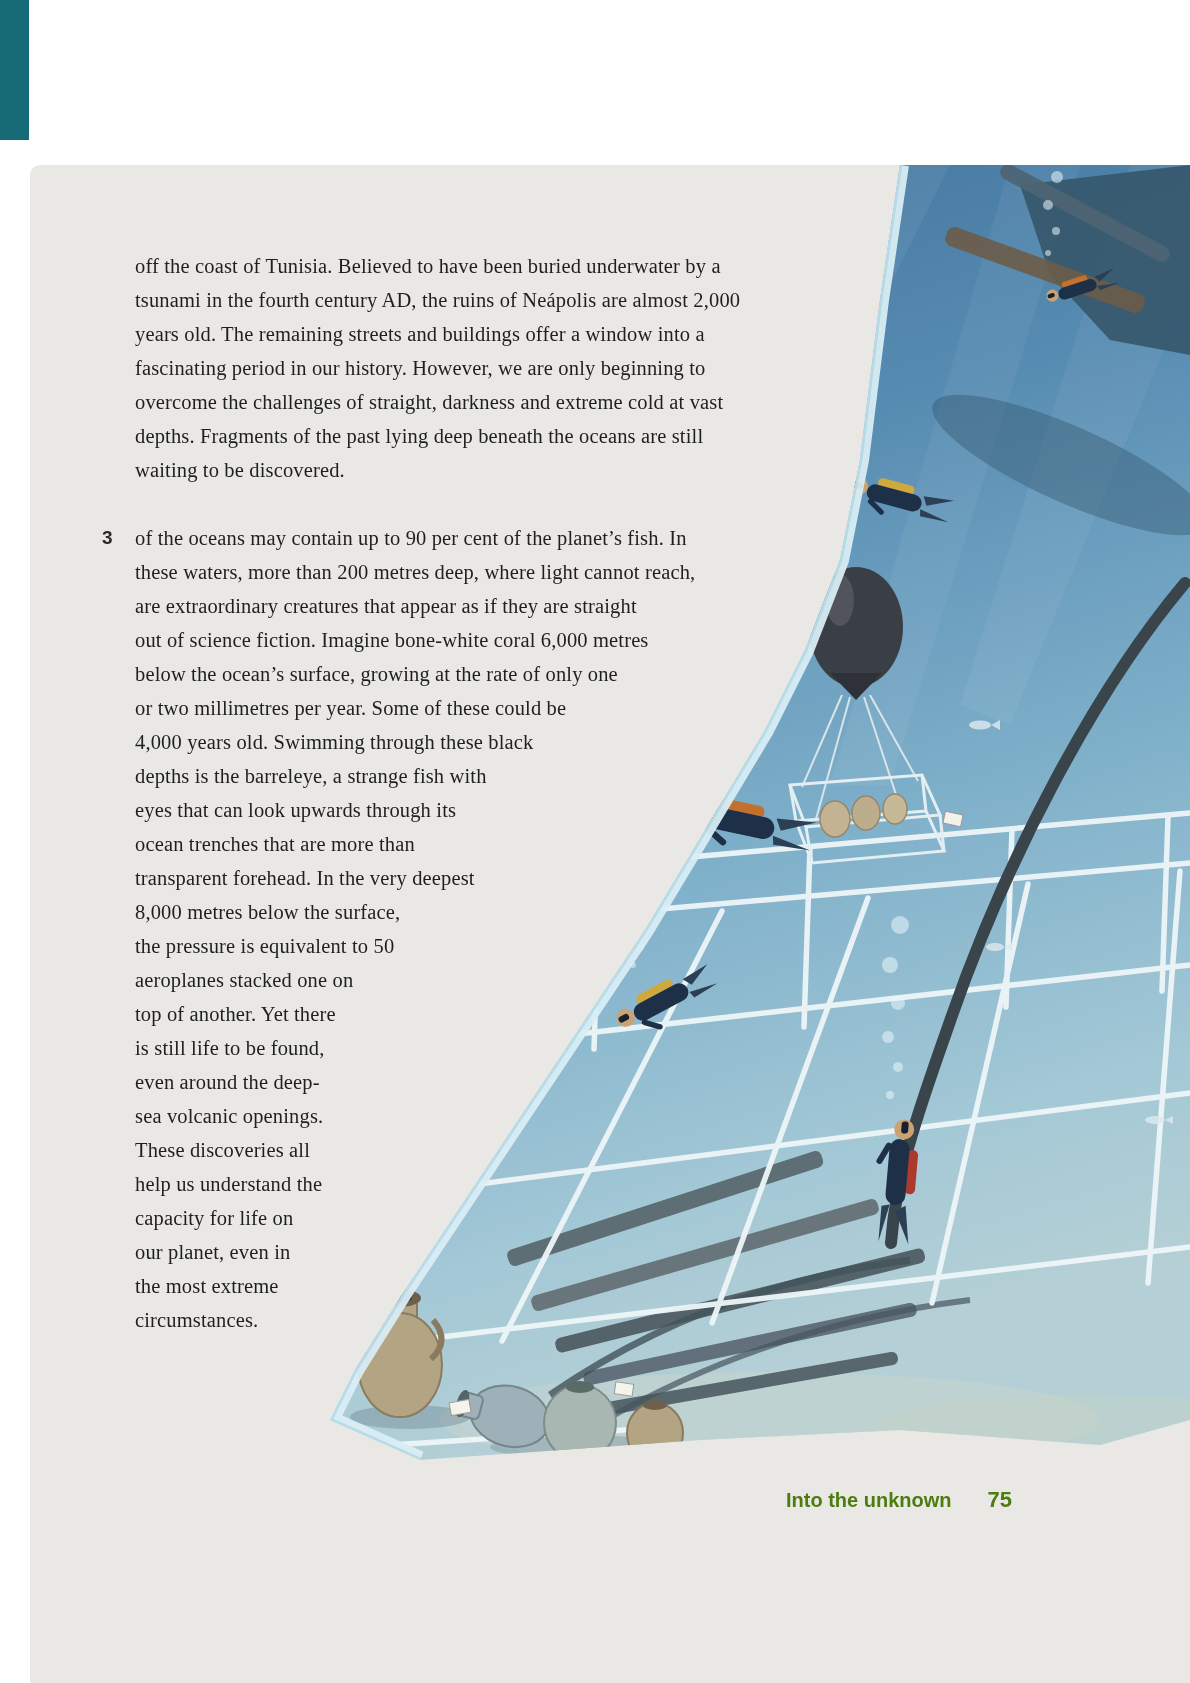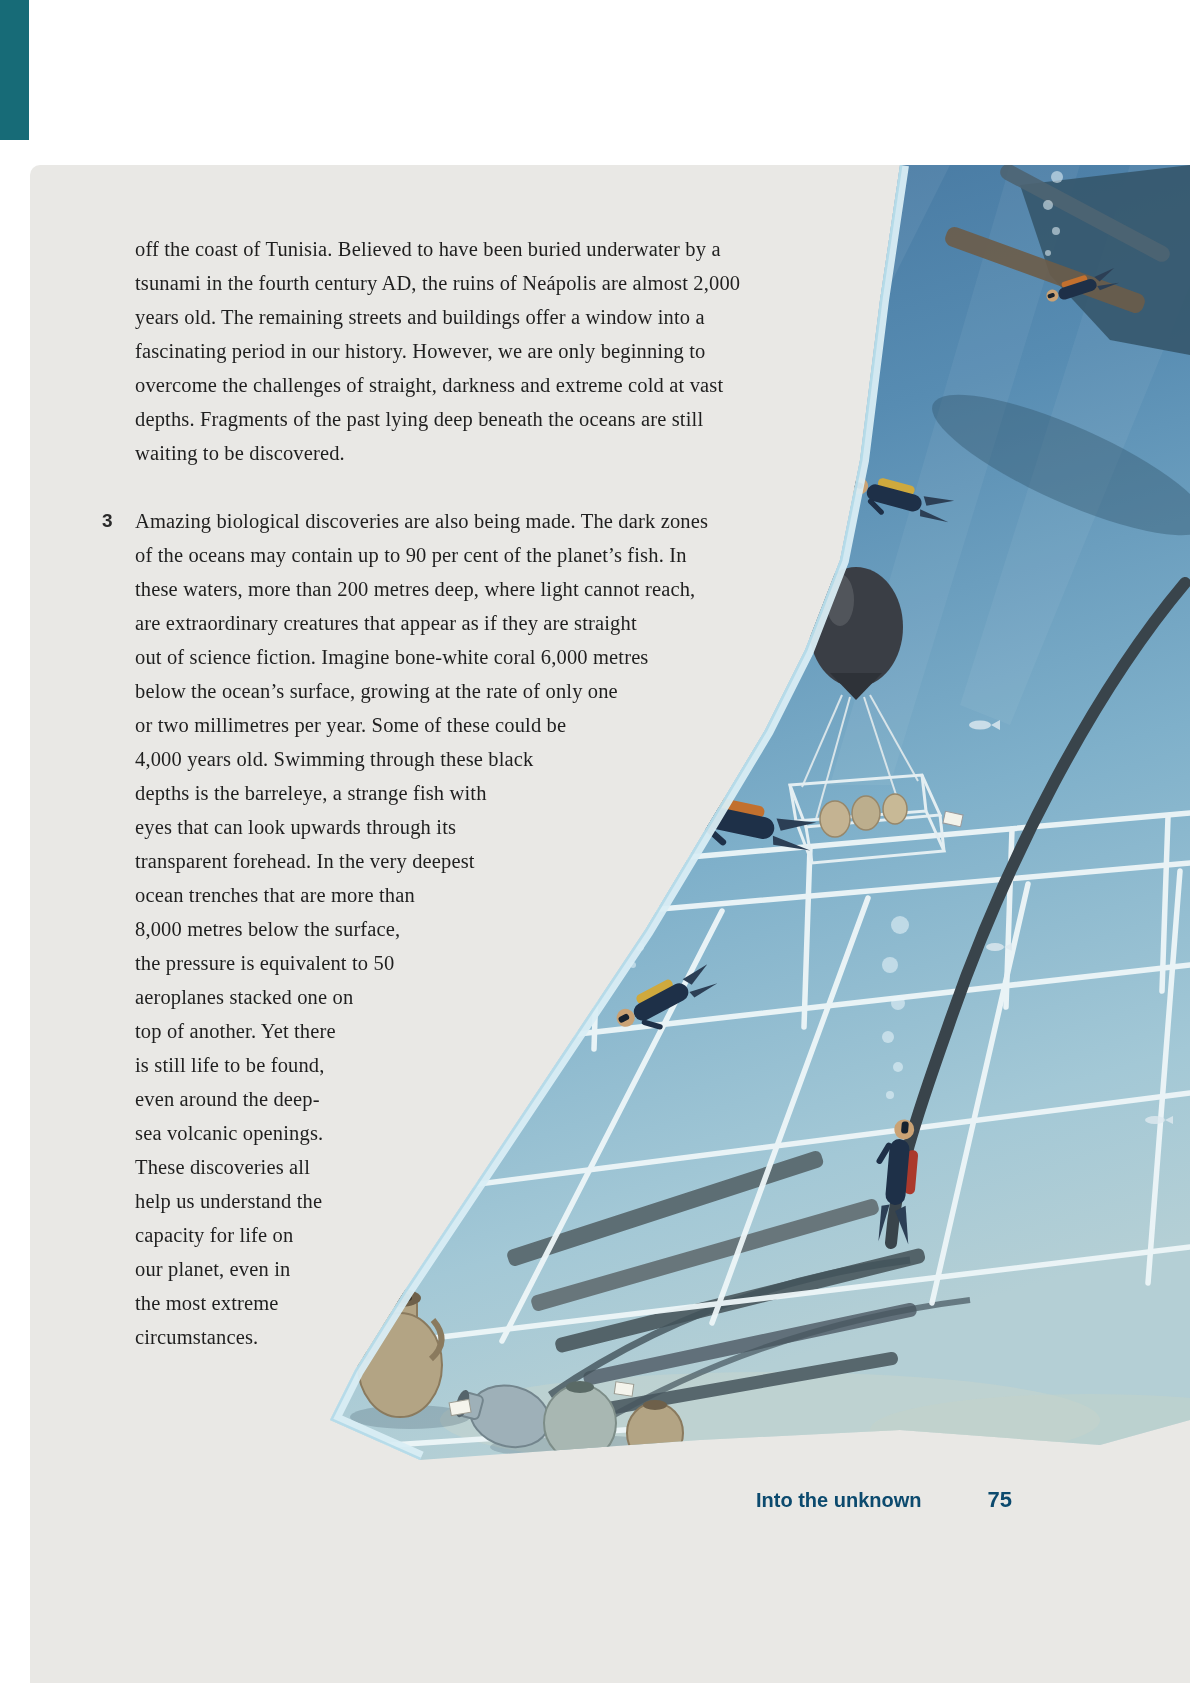--- a/index.html
+++ b/index.html
@@ -2,28 +2,28 @@
 <html><head>
 <meta charset="utf-8">
 <style>
   html,body{margin:0;padding:0;background:#ffffff;}
   .stage{position:relative;width:1190px;height:1683px;background:#ffffff;overflow:hidden;
          font-family:"Liberation Serif","DejaVu Serif",serif;}
   .accent-bar{position:absolute;left:0;top:0;width:29px;height:140px;background:#176b77;}
   .paper{position:absolute;left:30px;top:165px;width:1160px;height:1518px;background:#e9e8e5;
          border-top-left-radius:10px;overflow:hidden;}
   .illustration{position:absolute;left:220px;top:0;width:940px;height:1295px;display:block;}
-  .textcol{position:absolute;left:105px;top:67px;color:#1f1f1f;}
+  .textcol{position:absolute;left:105px;top:84px;color:#1f1f1f;}
   .tl{font-size:20.5px;line-height:34px;white-space:nowrap;letter-spacing:.15px;}
   .para{margin:0;}
   .para-gap{height:34px;}
   .pnum{position:absolute;left:-33px;top:278px;font-family:"Liberation Sans","DejaVu Sans",sans-serif;
         font-weight:bold;font-size:19px;color:#2a2a2a;}
-  .footer{position:absolute;top:1322px;right:178px;display:flex;align-items:baseline;gap:54px;
-          font-family:"Liberation Sans","DejaVu Sans",sans-serif;color:#0c4a6e;}
+  .footer{position:absolute;top:1322px;right:178px;display:flex;align-items:baseline;gap:24px;
+          font-family:"Liberation Sans","DejaVu Sans",sans-serif;color:#4d7c0f;}
   .ftitle{font-weight:bold;font-size:20px;}
   .fpage{font-weight:bold;font-size:22px;margin-left:12px;}
 </style>
 </head>
 <body>
 
 <div class="stage">
   <div class="accent-bar"></div>
 
   <div class="paper">
@@ -250,32 +250,31 @@
           <div class="tl">tsunami in the fourth century AD, the ruins of Neápolis are almost 2,000</div>
           <div class="tl">years old. The remaining streets and buildings offer a window into a</div>
           <div class="tl">fascinating period in our history. However, we are only beginning to</div>
           <div class="tl">overcome the challenges of straight, darkness and extreme cold at vast</div>
           <div class="tl">depths. Fragments of the past lying deep beneath the oceans are still</div>
           <div class="tl">waiting to be discovered.</div>
         </div>
       <div class="para-gap"></div>
       <span class="pnum">3</span>
       <div class="para">
-          <div class="tl">Amazing biological discoveries are also being made. The dark zones</div>
           <div class="tl">of the oceans may contain up to 90 per cent of the planet’s fish. In</div>
           <div class="tl">these waters, more than 200 metres deep, where light cannot reach,</div>
           <div class="tl">are extraordinary creatures that appear as if they are straight</div>
           <div class="tl">out of science fiction. Imagine bone-white coral 6,000 metres</div>
           <div class="tl">below the ocean’s surface, growing at the rate of only one</div>
           <div class="tl">or two millimetres per year. Some of these could be</div>
           <div class="tl">4,000 years old. Swimming through these black</div>
           <div class="tl">depths is the barreleye, a strange fish with</div>
           <div class="tl">eyes that can look upwards through its</div>
+          <div class="tl">ocean trenches that are more than</div>
           <div class="tl">transparent forehead. In the very deepest</div>
-          <div class="tl">ocean trenches that are more than</div>
           <div class="tl">8,000 metres below the surface,</div>
           <div class="tl">the pressure is equivalent to 50</div>
           <div class="tl">aeroplanes stacked one on</div>
           <div class="tl">top of another. Yet there</div>
           <div class="tl">is still life to be found,</div>
           <div class="tl">even around the deep-</div>
           <div class="tl">sea volcanic openings.</div>
           <div class="tl">These discoveries all</div>
           <div class="tl">help us understand the</div>
           <div class="tl">capacity for life on</div>

